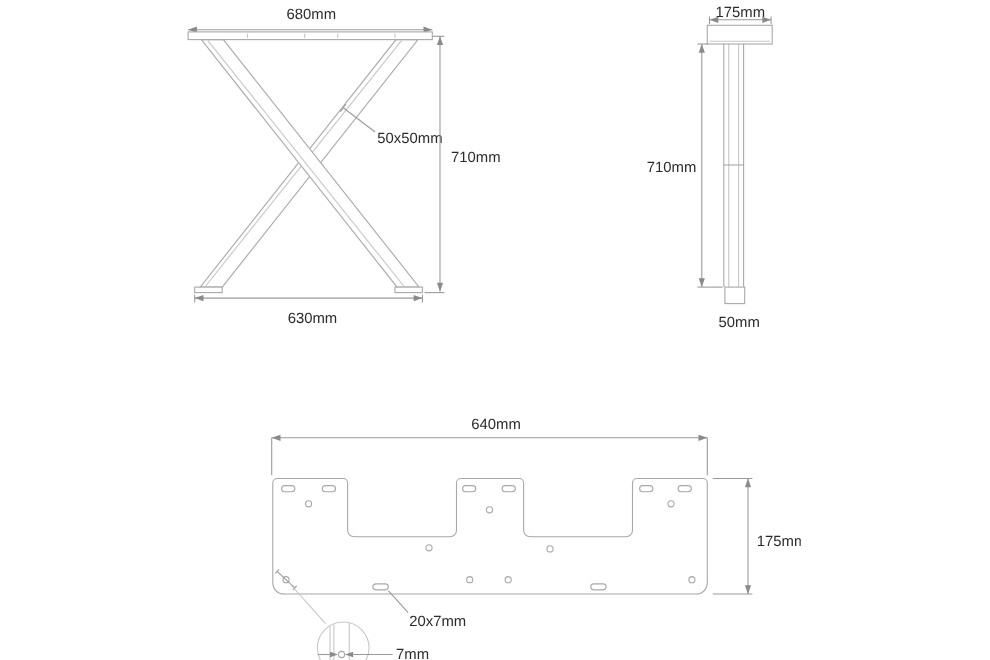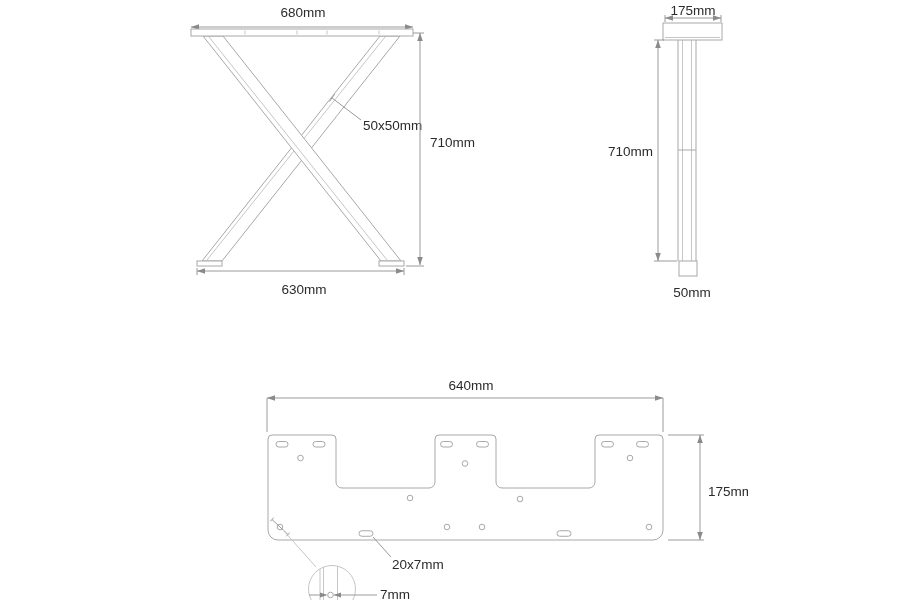--- a/index.html
+++ b/index.html
@@ -1,16 +1,16 @@
 <!DOCTYPE html>
 <html><head>
 <meta charset="utf-8">
 <style>
   html,body{margin:0;padding:0;background:#ffffff;}
-  .stage{position:relative;width:728px;height:600px;background:#fff;overflow:hidden;padding-left:20px;}
+  .stage{position:relative;width:728px;height:600px;background:#fff;overflow:hidden;}
   svg{display:block;}
   .ln{stroke:#a8a8a8;stroke-width:1;fill:none;}
   .shape{fill:#ffffff;stroke:#a8a8a8;stroke-width:1;}
   .light{stroke:#c6c6c6;stroke-width:1;fill:none;}
   .dim{stroke:#9a9a9a;stroke-width:1;fill:none;}
   .arr{fill:#8a8a8a;stroke:none;}
   .hole{fill:#ffffff;stroke:#a8a8a8;stroke-width:1;}
   text{font-family:"Liberation Sans",sans-serif;font-size:13.5px;fill:#2b2b2b;}
 </style>
 </head>

